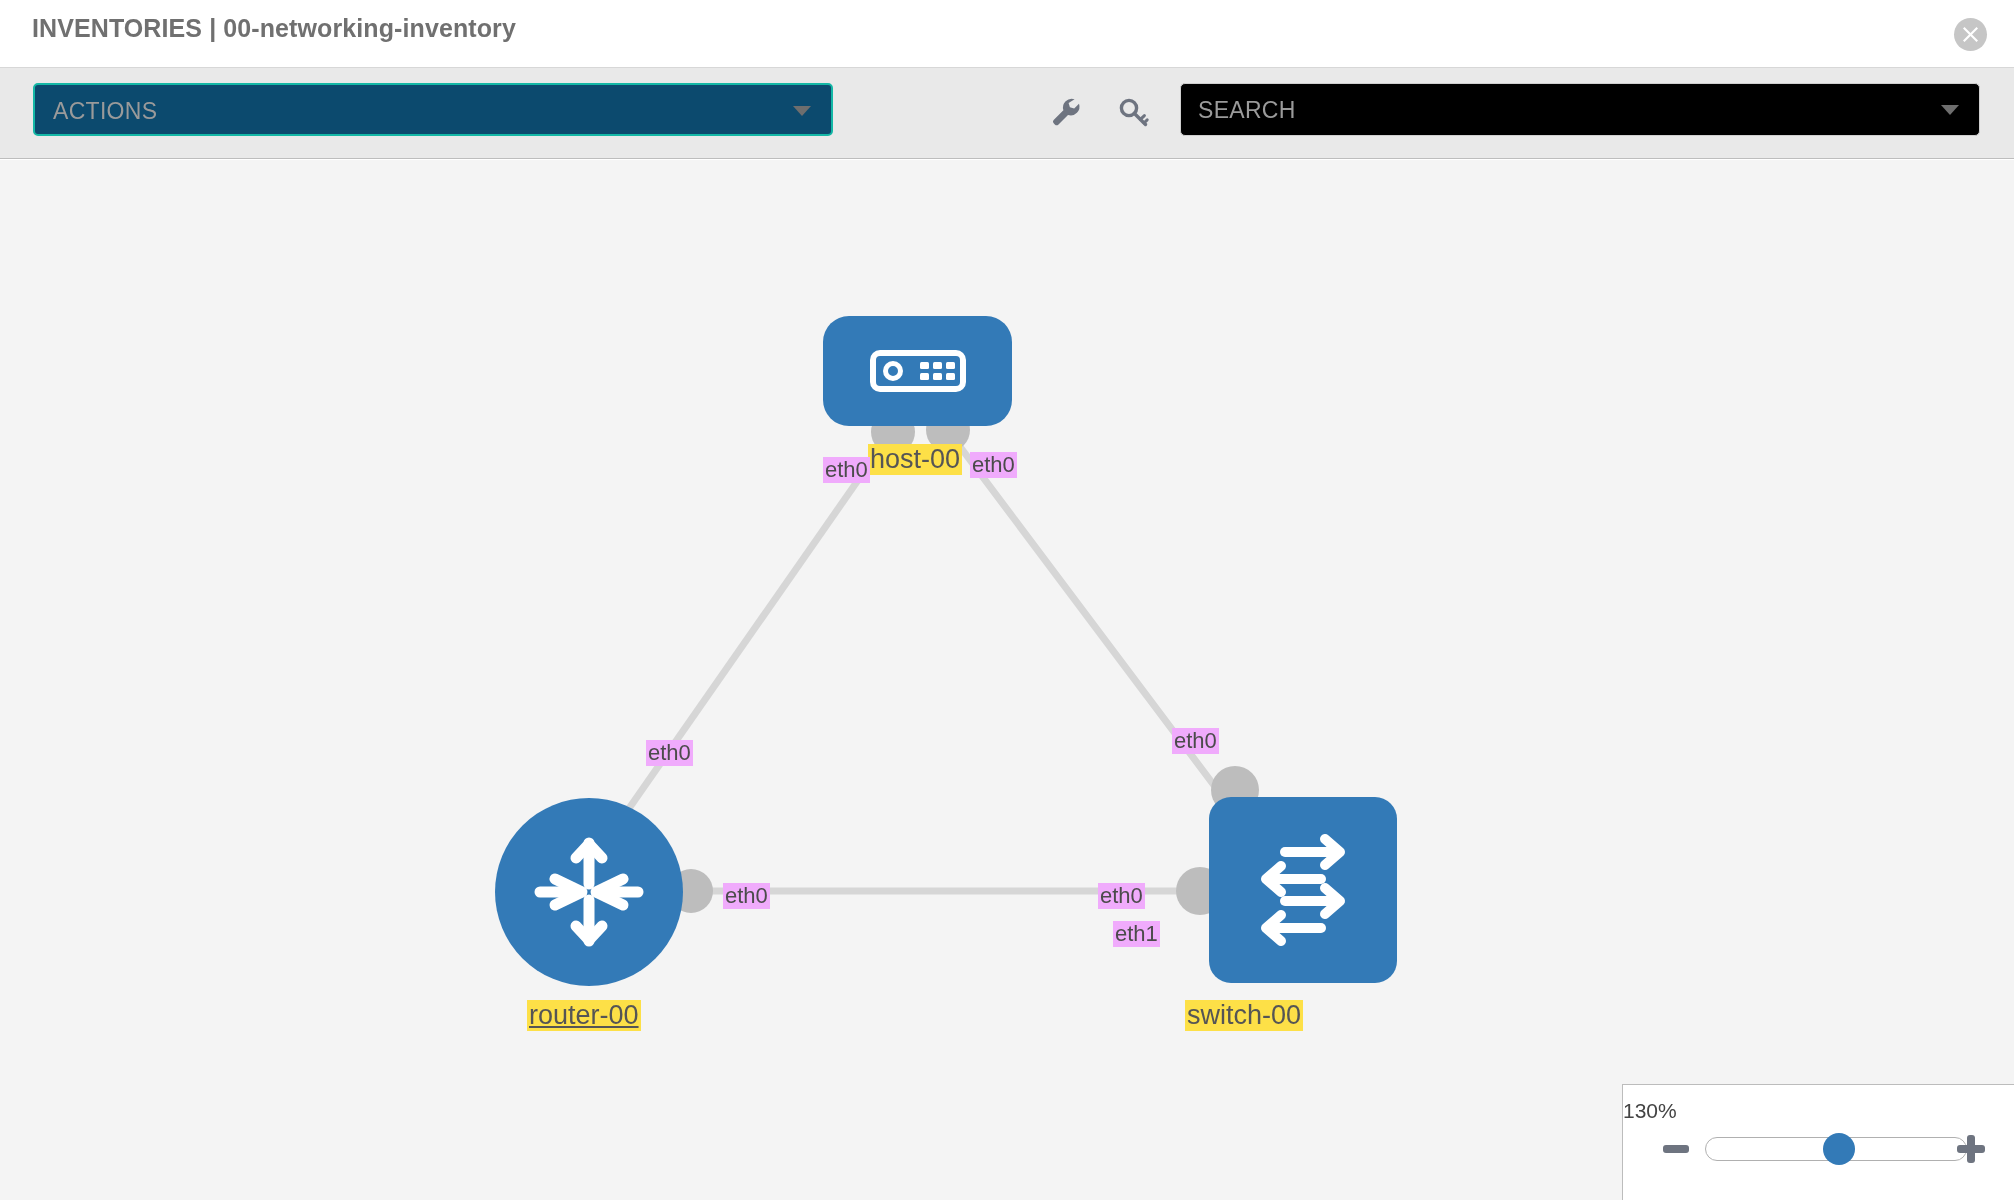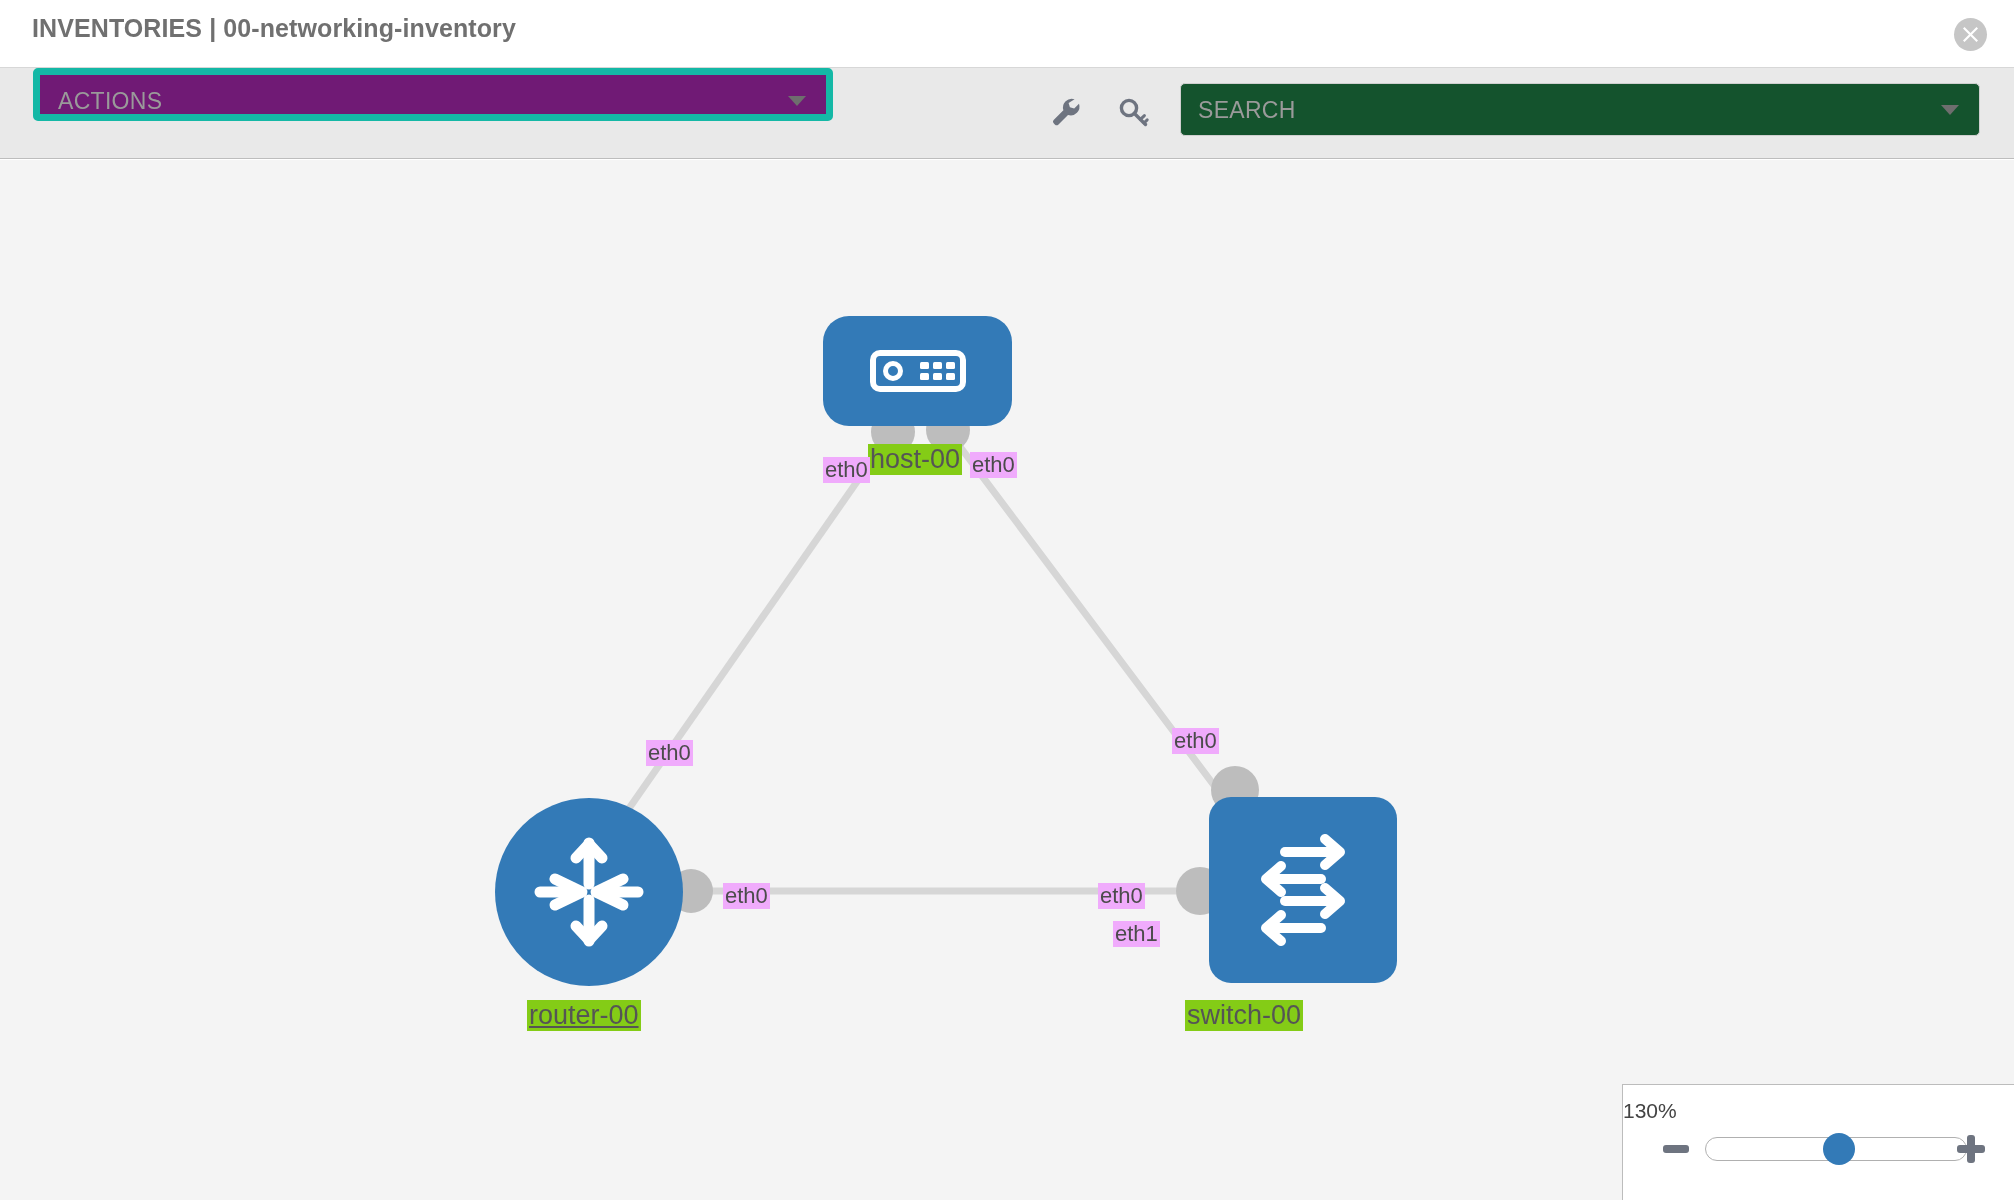--- a/index.html
+++ b/index.html
@@ -31,24 +31,24 @@
   }
   .close-btn svg { display: block; }
 
   
   .toolbar {
     position: absolute; left: 0; top: 68px; width: 2014px; height: 91px;
     background: #e9e9e9;
     border-bottom: 1px solid #bdbdbd;
   }
   .actions-select {
-    position: absolute; left: 33px; top: 68px;
+    position: absolute; left: 33px; top: 83px;
     width: 800px; height: 53px;
-    background: #701a75;
-    border: 7px solid #14b8a6; border-radius: 5px;
+    background: #0c4a6e;
+    border: 2px solid #14b8a6; border-radius: 5px;
     cursor: pointer;
   }
   .actions-select .sel-label {
     position: absolute; left: 18px; top: 13px;
     font-size: 23px; color: #9a9a9a; letter-spacing: 0.3px;
   }
   .caret {
     position: absolute; right: 20px; top: 21px;
     width: 0; height: 0;
     border-left: 9px solid transparent;
@@ -58,21 +58,21 @@
   .tool-icon {
     position: absolute; top: 95px;
     width: 34px; height: 34px; cursor: pointer;
   }
   .tool-icon.wrench { left: 1049px; }
   .tool-icon.key    { left: 1117px; }
 
   .search-select {
     position: absolute; left: 1180px; top: 83px;
     width: 800px; height: 53px;
-    background: #14532d;
+    background: #000000;
     border: 1px solid #cfcfcf; border-radius: 5px;
     cursor: text;
   }
   .search-select .sel-label {
     position: absolute; left: 17px; top: 13px;
     font-size: 23px; color: #9a9a9a; letter-spacing: 0.3px;
   }
 
   
   .canvas {
@@ -90,21 +90,21 @@
     display: flex; align-items: center; justify-content: center;
   }
   .node-shape.round { border-radius: 50%; }
   .node-shape.rrect { border-radius: 22px; }
   .node-shape.rrect-wide { border-radius: 26px; }
 
   .node-label {
     position: absolute;
     font-size: 27px; color: #555555;
     white-space: nowrap;
-    background: #84cc16;
+    background: #fde047;
     padding: 0 2px;
     text-align: center;
   }
 
   .link-label {
     position: absolute;
     font-size: 22px; color: #4b4b4b;
     background: #f0abfc;
     white-space: nowrap;
     padding: 0 2px;

